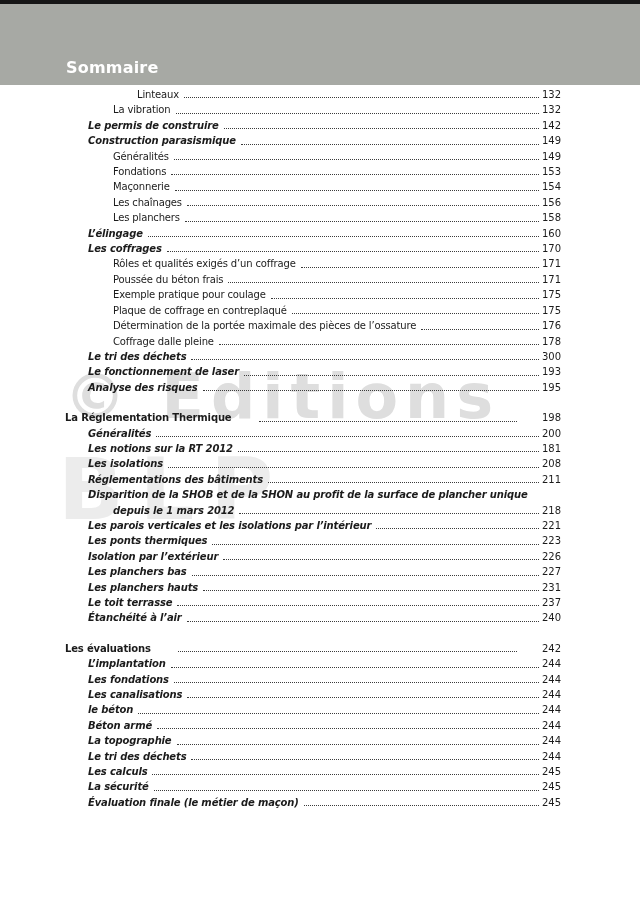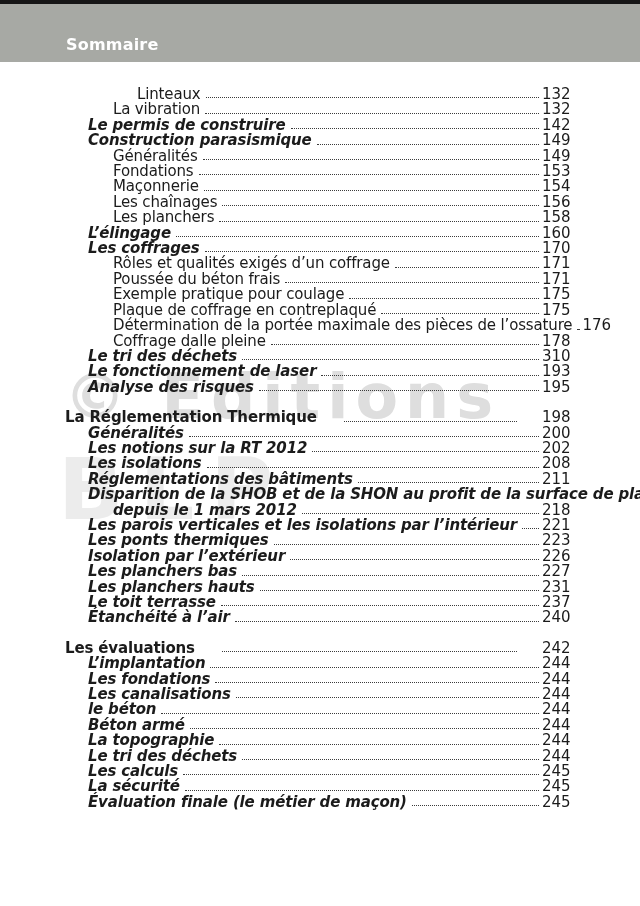--- a/index.html
+++ b/index.html
@@ -15,21 +15,21 @@
   body{
     width:640px;height:906px;overflow:hidden;position:relative;
     font-family:"DejaVu Sans","Liberation Sans",sans-serif;
     color:var(--text);
   }
   .top-bar{
     position:absolute;left:0;top:0;width:640px;height:4px;
     background:var(--top-bar);
   }
   .band{
-    position:absolute;left:0;top:4px;width:640px;height:58px;
+    position:absolute;left:0;top:4px;width:640px;height:81px;
     background:var(--band);
     display:flex;align-items:flex-end;
     padding:0 0 9px 66px;
   }
   .band .title{
     color:#ffffff;font-size:16px;font-weight:bold;
     letter-spacing:0.2px;line-height:1;
   }
   .watermark{
     position:absolute;z-index:0;font-weight:bold;white-space:nowrap;
@@ -38,21 +38,21 @@
   .wm-line1{
     left:64px;top:366px;font-size:62px;letter-spacing:7px;
     color:var(--wm1);
   }
   .wm-line2{
     left:58px;top:446px;font-size:86px;letter-spacing:16px;
     color:var(--wm2);
   }
   .toc{
     position:absolute;z-index:1;left:65px;top:87px;width:503px;
-    font-size:15px;line-height:15.4px;
+    font-size:10px;line-height:15.4px;
   }
   .row{
     display:flex;align-items:baseline;white-space:nowrap;
   }
   .row.gap{margin-top:15px;gap:22px;}
   .row.lvl1{padding-left:23px;}
   .row.lvl2{padding-left:48px;}
   .row.lvl3{padding-left:72px;}
   .row.chapter .lab{font-weight:bold;}
   .row.section .lab{font-weight:bold;font-style:italic;}
@@ -163,21 +163,21 @@
       <span class="pg">176</span>
     </div>
     <div class="row lvl2 plain">
       <span class="lab">Coffrage dalle pleine</span>
       <span class="lead"></span>
       <span class="pg">178</span>
     </div>
     <div class="row lvl1 section">
       <span class="lab">Le tri des déchets</span>
       <span class="lead"></span>
-      <span class="pg">310</span>
+      <span class="pg">300</span>
     </div>
     <div class="row lvl1 section">
       <span class="lab">Le fonctionnement de laser</span>
       <span class="lead"></span>
       <span class="pg">193</span>
     </div>
     <div class="row lvl1 section">
       <span class="lab">Analyse des risques</span>
       <span class="lead"></span>
       <span class="pg">195</span>
@@ -188,21 +188,21 @@
       <span class="pg">198</span>
     </div>
     <div class="row lvl1 section">
       <span class="lab">Généralités</span>
       <span class="lead"></span>
       <span class="pg">200</span>
     </div>
     <div class="row lvl1 section">
       <span class="lab">Les notions sur la RT 2012</span>
       <span class="lead"></span>
-      <span class="pg">202</span>
+      <span class="pg">181</span>
     </div>
     <div class="row lvl1 section">
       <span class="lab">Les isolations</span>
       <span class="lead"></span>
       <span class="pg">208</span>
     </div>
     <div class="row lvl1 section">
       <span class="lab">Réglementations des bâtiments</span>
       <span class="lead"></span>
       <span class="pg">211</span>

